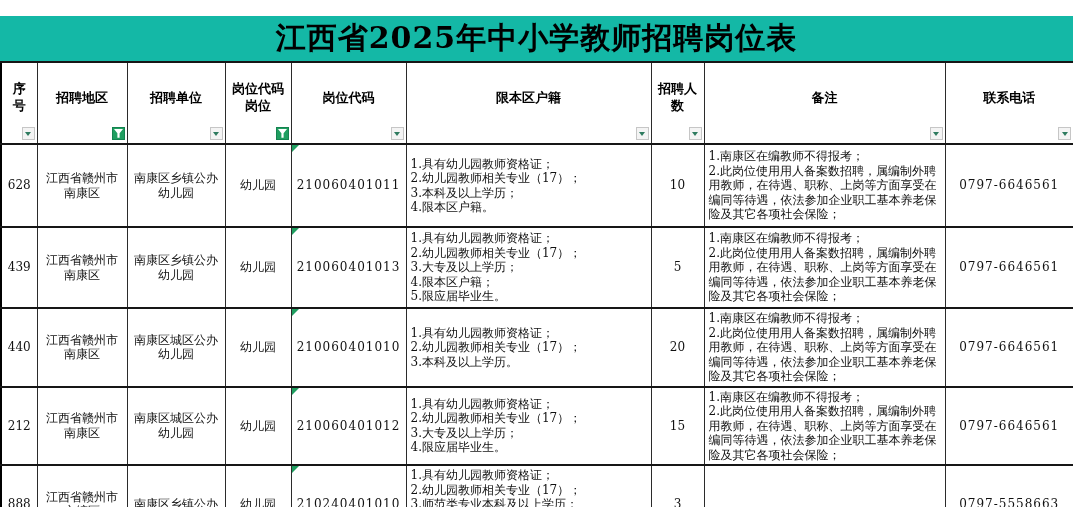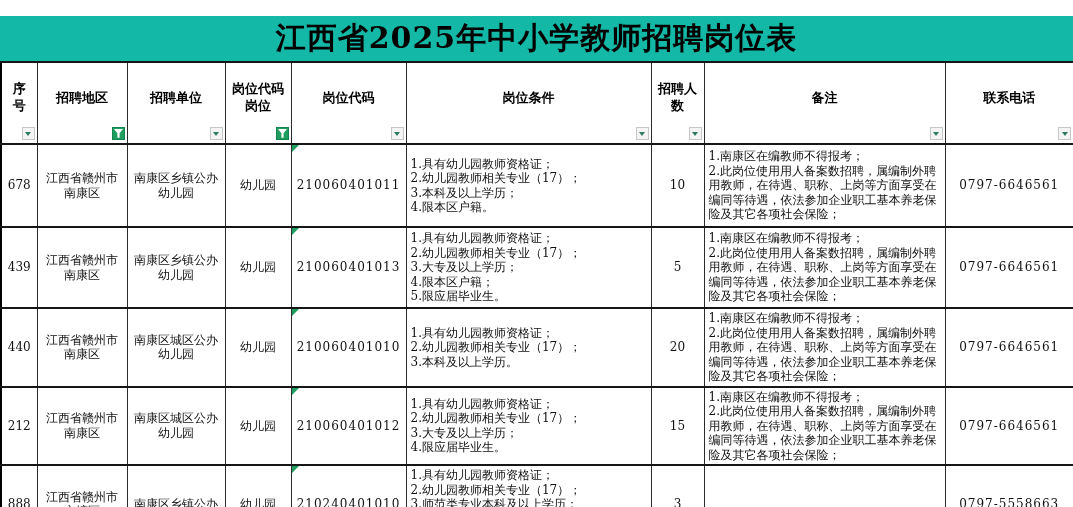--- a/index.html
+++ b/index.html
@@ -132,21 +132,21 @@
               </svg>
           </span>
         </th>
         <th>
           <span class="h-label multiline">岗位代码</span>
           <span class="filter-btn arrow">
               <span class="arrow-glyph"></span>
             </span>
         </th>
         <th>
-          <span class="h-label multiline">岗位条件</span>
+          <span class="h-label multiline">限本区户籍</span>
           <span class="filter-btn arrow">
               <span class="arrow-glyph"></span>
             </span>
         </th>
         <th>
           <span class="h-label multiline">招聘人
 数</span>
           <span class="filter-btn arrow">
               <span class="arrow-glyph"></span>
             </span>
@@ -162,21 +162,21 @@
           <span class="filter-btn arrow">
               <span class="arrow-glyph"></span>
             </span>
         </th>
       </tr>
     </thead>
     <tbody>
 
       <tr style="height:83px">
         <td class="cell-center">
-            <span class="multiline">678</span>
+            <span class="multiline">628</span>
           </td>
         <td class="cell-center">
             <span class="multiline">江西省赣州市
 南康区</span>
           </td>
         <td class="cell-center">
             <span class="multiline">南康区乡镇公办
 幼儿园</span>
           </td>
         <td class="cell-center"><span>幼儿园</span></td>

